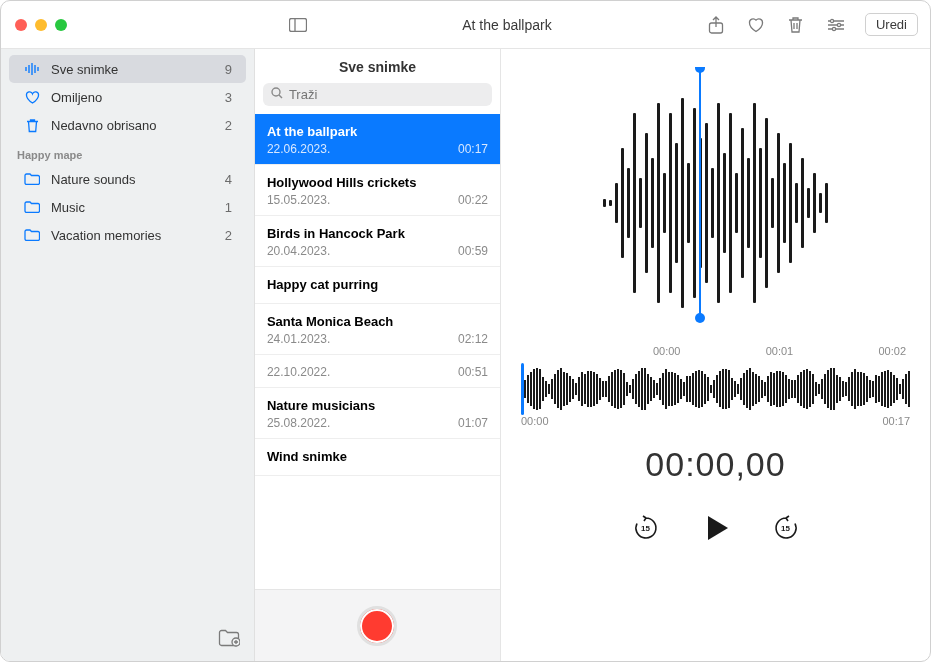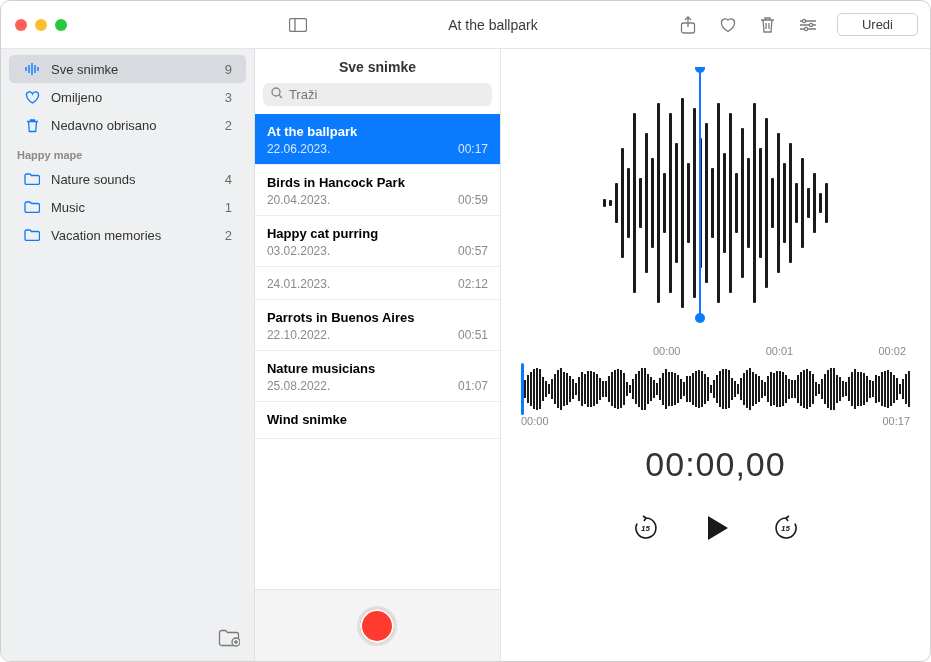--- a/index.html
+++ b/index.html
@@ -9,21 +9,21 @@
 .traffic-lights { display: flex; gap: 8px; padding: 0 14px; align-items: center; height: 100%; }
 .tl { width: 12px; height: 12px; border-radius: 50%; }
 .tl-close { background: #ff5f57; }
 .tl-min { background: #febc2e; }
 .tl-max { background: #28c840; }
 .titlebar-spacer-left { width: 194px; }
 .titlebar-main { flex: 1; display: flex; align-items: center; padding: 0 12px; gap: 12px; }
 .tb-icon { width: 22px; height: 22px; display: flex; align-items: center; justify-content: center; color: #7a7a7a; cursor: pointer; }
 .tb-title { flex: 1; text-align: center; font-size: 14px; color: #3a3a3a; }
 .tb-actions { display: flex; align-items: center; gap: 18px; }
-.tb-edit { border: 1px solid #d0d0d0; border-radius: 5px; padding: 3px 24px; font-size: 13px; color: #3a3a3a; background: #fff; cursor: pointer; }
+.tb-edit { border: 1px solid #d0d0d0; border-radius: 5px; padding: 3px 10px; font-size: 13px; color: #3a3a3a; background: #fff; cursor: pointer; }
 .body { flex: 1; display: flex; overflow: hidden; }
 .sidebar { width: 262px; background: #eef0f1; border-right: 1px solid #e0e0e0; display: flex; flex-direction: column; padding-top: 6px; position: relative; }
 .sb-item { display: flex; align-items: center; height: 28px; padding: 0 14px; gap: 10px; font-size: 13px; color: #333; border-radius: 5px; margin: 0 8px; cursor: pointer; }
 .sb-item.selected { background: #d8dadf; }
 .sb-icon { width: 18px; display: flex; justify-content: center; color: #0a7aff; }
 .sb-label { flex: 1; }
 .sb-count { color: #6b6b6b; font-size: 13px; }
 .sb-section { font-size: 11px; color: #8a8a8a; padding: 10px 16px 4px; font-weight: 600; }
 .sb-footer { margin-top: auto; display: flex; justify-content: flex-end; padding: 10px 14px; }
 .sb-newfolder { color: #7a7a7a; cursor: pointer; }
@@ -53,21 +53,21 @@
 .timeline-labels { display: flex; justify-content: space-between; font-size: 11px; color: #8a8a8a; padding: 0 4px; margin-top: 6px; }
 .wave-small { height: 60px; display: flex; flex-direction: column; }
 .wave-small-canvas { flex: 1; display: flex; align-items: center; gap: 1px; position: relative; }
 .wave-small-canvas .sbar { width: 2px; background: #1a1a1a; }
 .wave-small-playhead { position: absolute; left: 0; top: -4px; bottom: -4px; width: 3px; background: #0a7aff; border-radius: 2px; }
 .small-labels { display: flex; justify-content: space-between; font-size: 11px; color: #8a8a8a; margin-top: 4px; }
 .big-time { text-align: center; font-size: 34px; font-weight: 300; color: #333; letter-spacing: 1px; margin-top: 8px; }
 .transport { display: flex; justify-content: center; align-items: center; gap: 40px; margin-top: 18px; }
 .transport-btn { cursor: pointer; color: #1a1a1a; display: flex; align-items: center; justify-content: center; }
 .play-btn svg { width: 32px; height: 32px; }
-.skip-btn { position: relative; font-style: italic; }
+.skip-btn { position: relative; }
 .skip-btn svg { width: 28px; height: 28px; }
 .skip-num { position: absolute; font-size: 8px; font-weight: 600; top: 50%; left: 50%; transform: translate(-50%, -50%); }
 </style>
 </head>
 <body>
 
 <div class="window">
 
   <div class="titlebar">
     <div class="traffic-lights">
@@ -207,41 +207,44 @@
       </div>
       <div class="rec-list" id="rec-list">
           <div class="rec-item selected">
             <div class="rec-title">At the ballpark</div>
     <div class="rec-meta">
               <span>22.06.2023.</span>
     <span>00:17</span>
             </div>
           </div>
           <div class="rec-item">
+            <div class="rec-title">Hollywood Hills crickets</div>
+    <div class="rec-meta">
+              <span>15.05.2023.</span>
+    <span>00:22</span>
+            </div>
+          </div>
+          <div class="rec-item">
             <div class="rec-title">Birds in Hancock Park</div>
     <div class="rec-meta">
               <span>20.04.2023.</span>
     <span>00:59</span>
             </div>
           </div>
           <div class="rec-item">
             <div class="rec-title">Happy cat purring</div>
-    <div class="rec-meta">
-              <span>03.02.2023.</span>
-    <span>00:57</span>
-            </div>
-          </div>
-          <div class="rec-item">
+          </div>
+          <div class="rec-item">
+            <div class="rec-title">Santa Monica Beach</div>
     <div class="rec-meta">
               <span>24.01.2023.</span>
     <span>02:12</span>
             </div>
           </div>
           <div class="rec-item">
-            <div class="rec-title">Parrots in Buenos Aires</div>
     <div class="rec-meta">
               <span>22.10.2022.</span>
     <span>00:51</span>
             </div>
           </div>
           <div class="rec-item">
             <div class="rec-title">Nature musicians</div>
     <div class="rec-meta">
               <span>25.08.2022.</span>
     <span>01:07</span>

